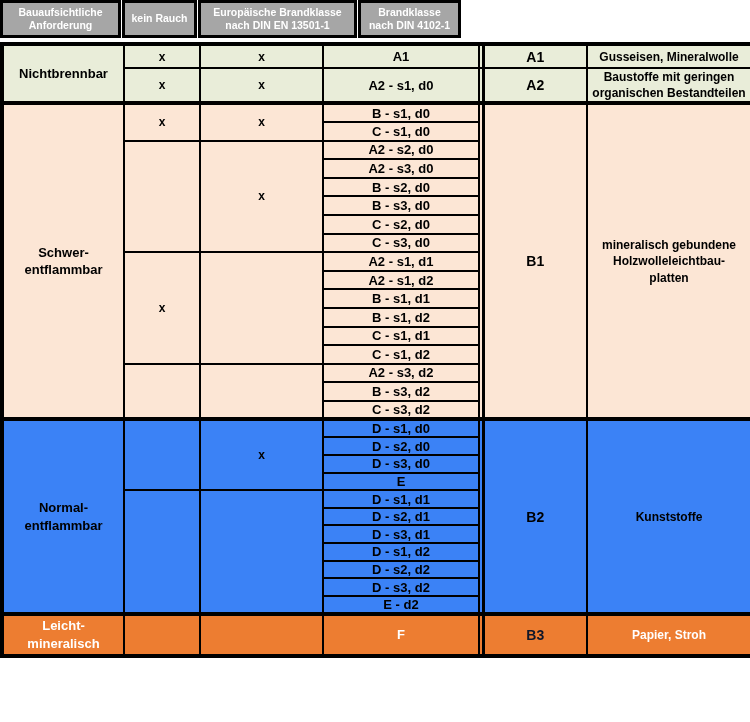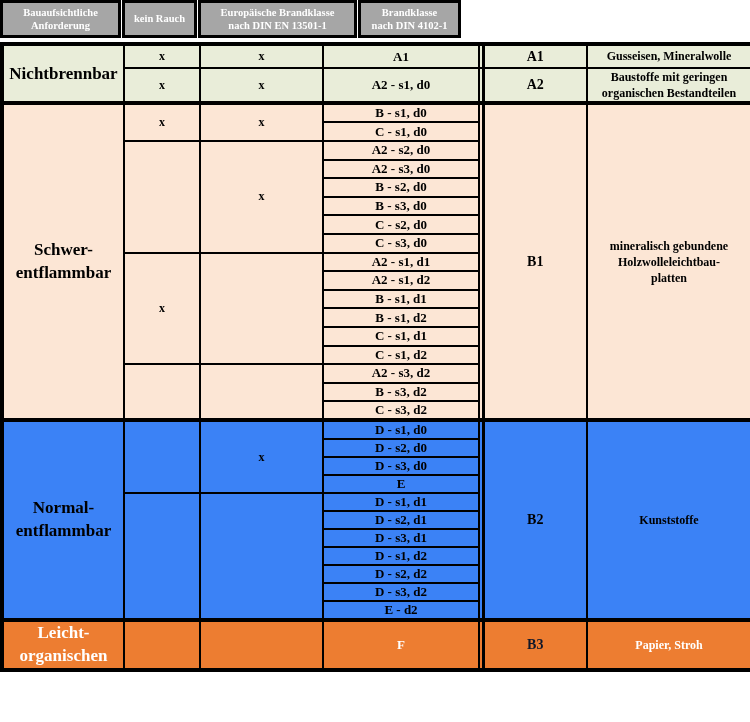--- a/index.html
+++ b/index.html
@@ -1,39 +1,39 @@
 <!DOCTYPE html>
 <html><head>
 <meta charset="utf-8">
 <style>
   html,body{margin:0;padding:0;background:#fff;}
   .stage{
     width:750px;height:722px;background:#ffffff;
-    font-family:Liberation Serif, serif;font-weight:bold;color:#000;
+    font-family:Liberation Sans, sans-serif;font-weight:bold;color:#000;
     position:relative;overflow:hidden;
   }
   
   .hdr-row{display:flex;height:38px;margin-bottom:4px;}
   .hdr{
     background:#a6a6a6;border:3px solid #000;box-sizing:border-box;
     color:#ffffff;font-size:10.5px;line-height:1.25;
     display:flex;align-items:center;justify-content:center;text-align:center;
     white-space:pre-line;margin-right:1px;
   }
   .hdr:last-child{margin-right:0;}
   .hw0{width:121px}.hw1{width:75px}.hw2{width:122px}.hw3{width:159px}.hw4{width:103px}.hw5{width:165px}
   
   table{border-collapse:collapse;table-layout:fixed;width:750px;border:4px solid #000;}
   td{
     border:2px solid #000;padding:0 2px;text-align:center;vertical-align:middle;
     font-size:13px;font-weight:bold;overflow:hidden;
   }
   tr.sec-start td{border-top:4px solid #000;}
   .ml{white-space:pre-line;line-height:1.35;}
-  .lbl{font-size:17px;}
+  .lbl{font-size:13px;}
   .xcell{font-size:12px;}
   .eu{font-size:13px;}
   .din{font-size:14px;}
   .ex{font-size:12px;}
   .spacer{padding:0;border-left:2px solid #000;border-right:3px solid #000;}
   
   .s1 td{background:#e9edd9;}
   .s2 td{background:#fce6d5;}
   .s3 td{background:#3b82f6;}
   .s4 td{background:#ed7d31;}
@@ -194,21 +194,21 @@
         </tr>
       <tr class="s3 r-s3">
           <td class="eu">D - s3, d2</td>
         </tr>
       <tr class="s3 r-s3">
           <td class="eu">E - d2</td>
         </tr>
 
       <tr class="s4 r-s4 sec-start">
         <td class="lbl ml">Leicht-
-organischen</td>
+mineralisch</td>
         <td class="xcell"></td>
         <td class="xcell"></td>
         <td class="eu">F</td>
         <td class="spacer"></td>
         <td class="din din-dark">B3</td>
         <td class="ex">Papier, Stroh</td>
       </tr>
 
     </tbody>
   </table>

